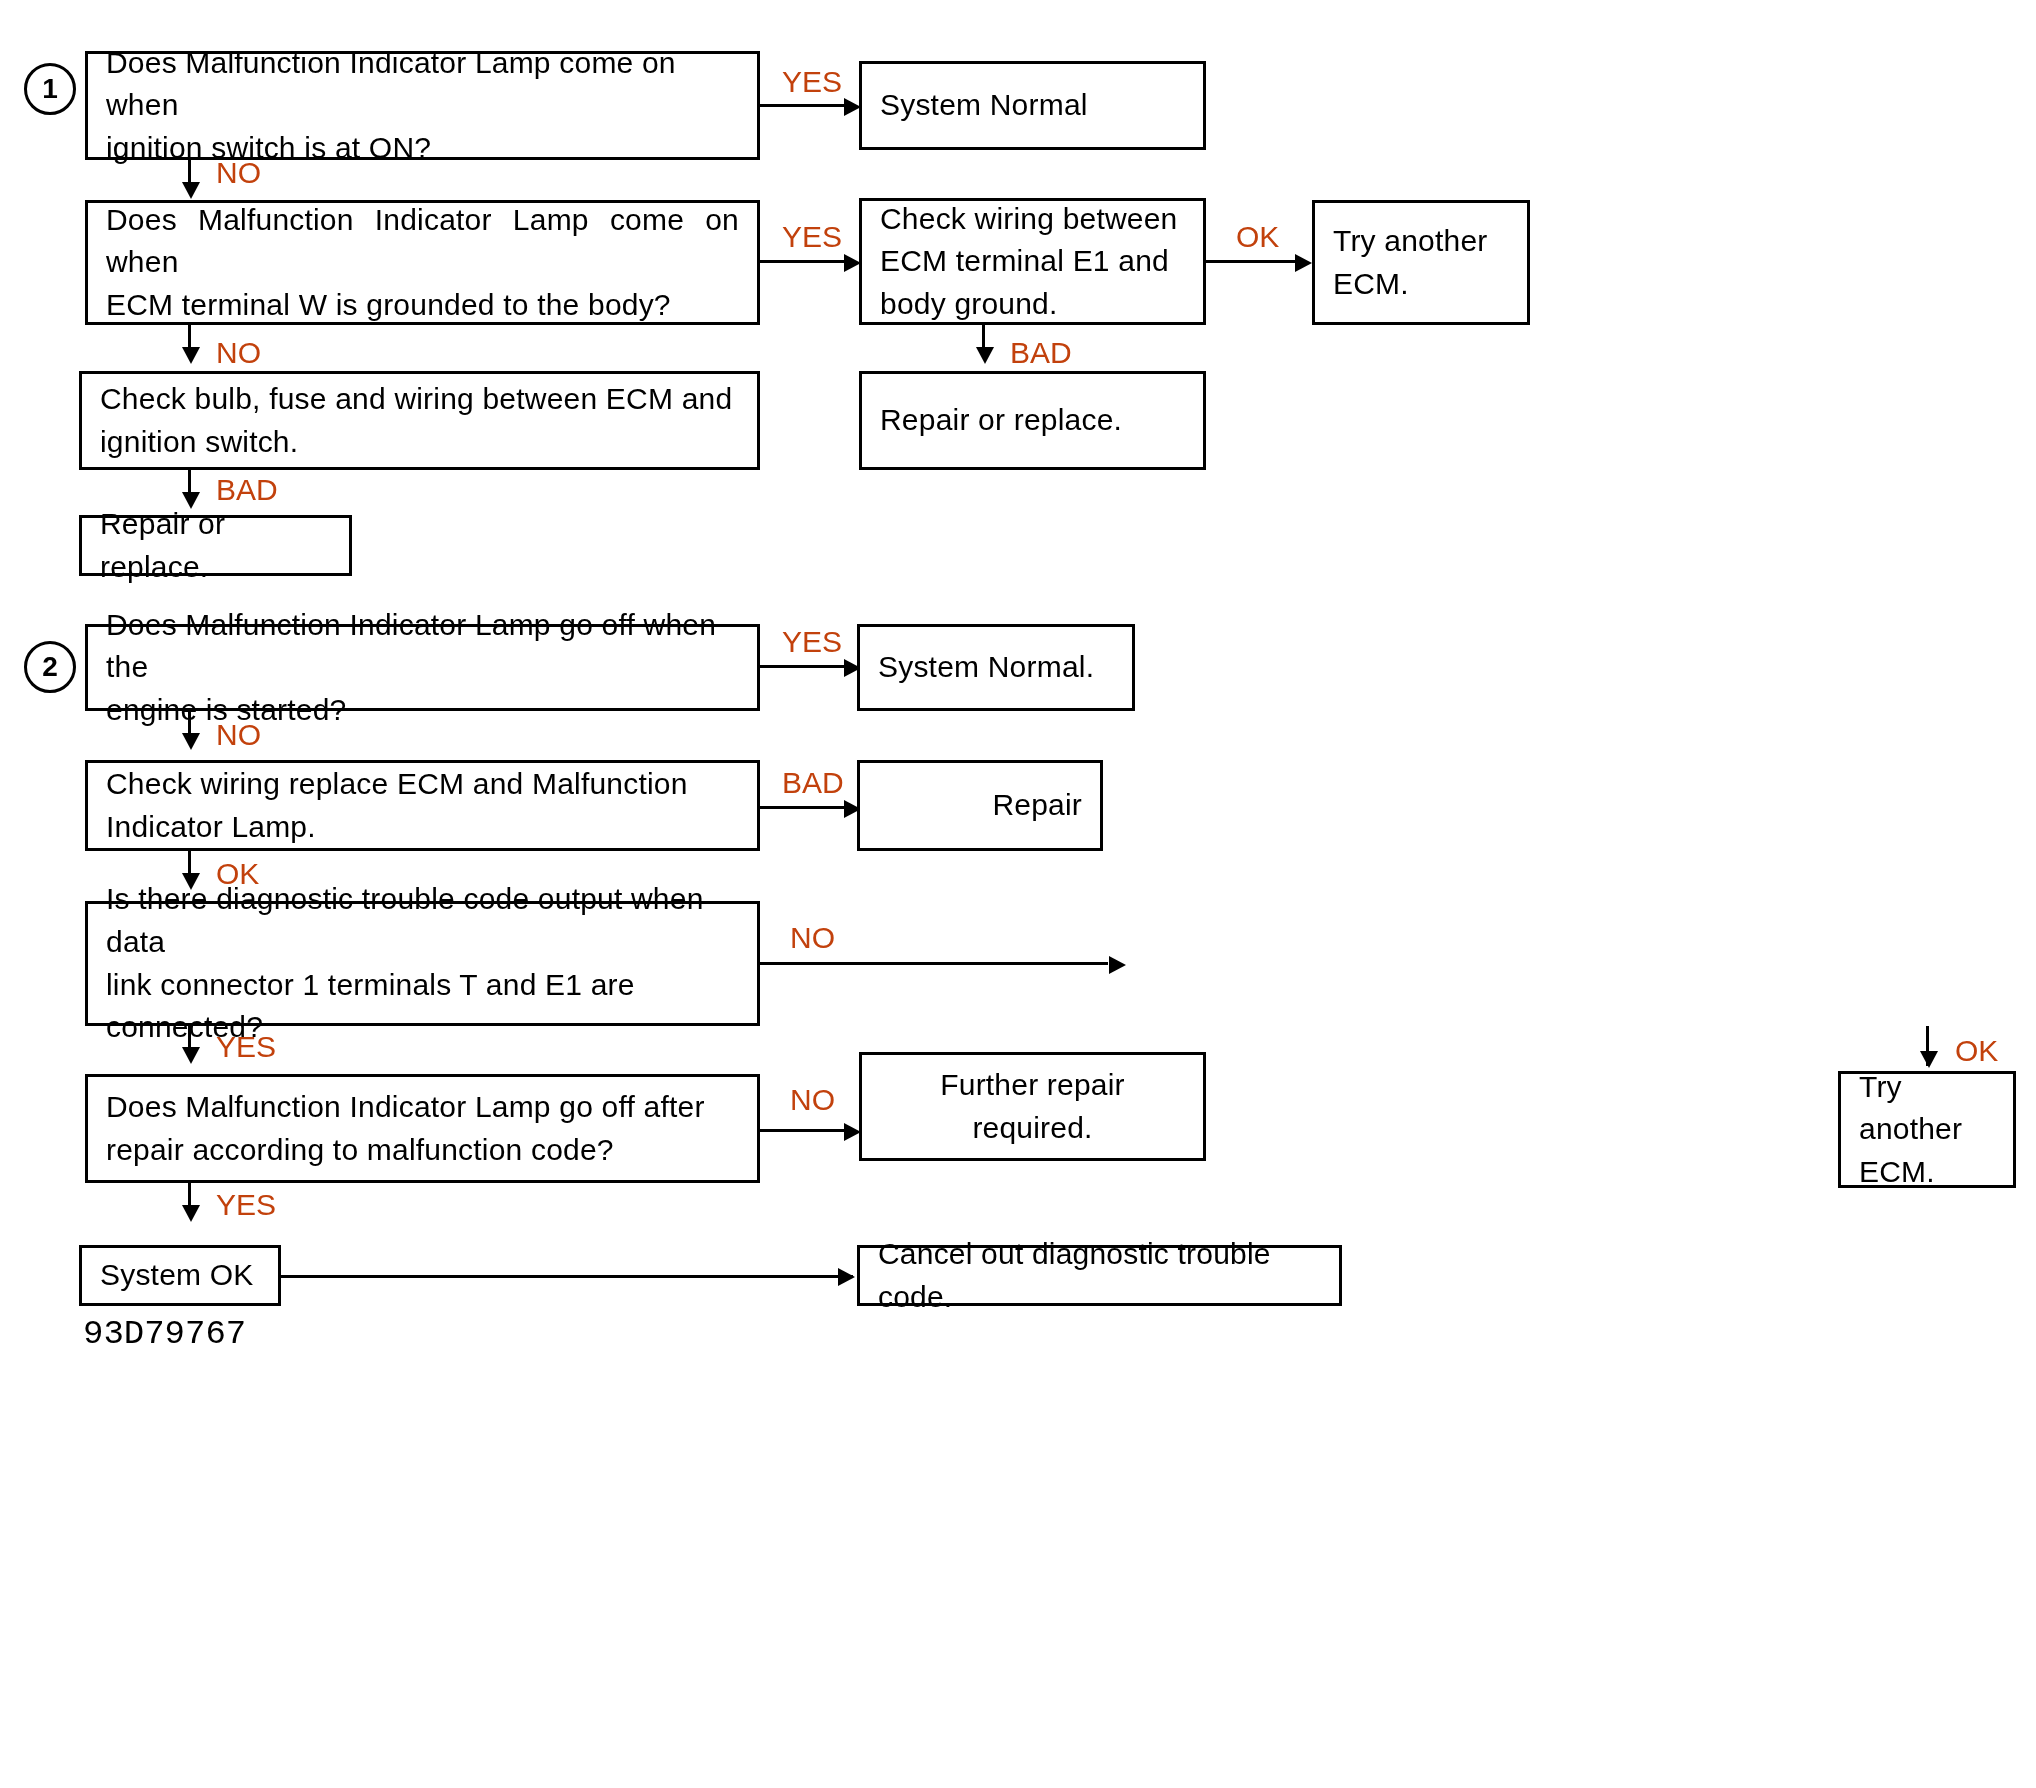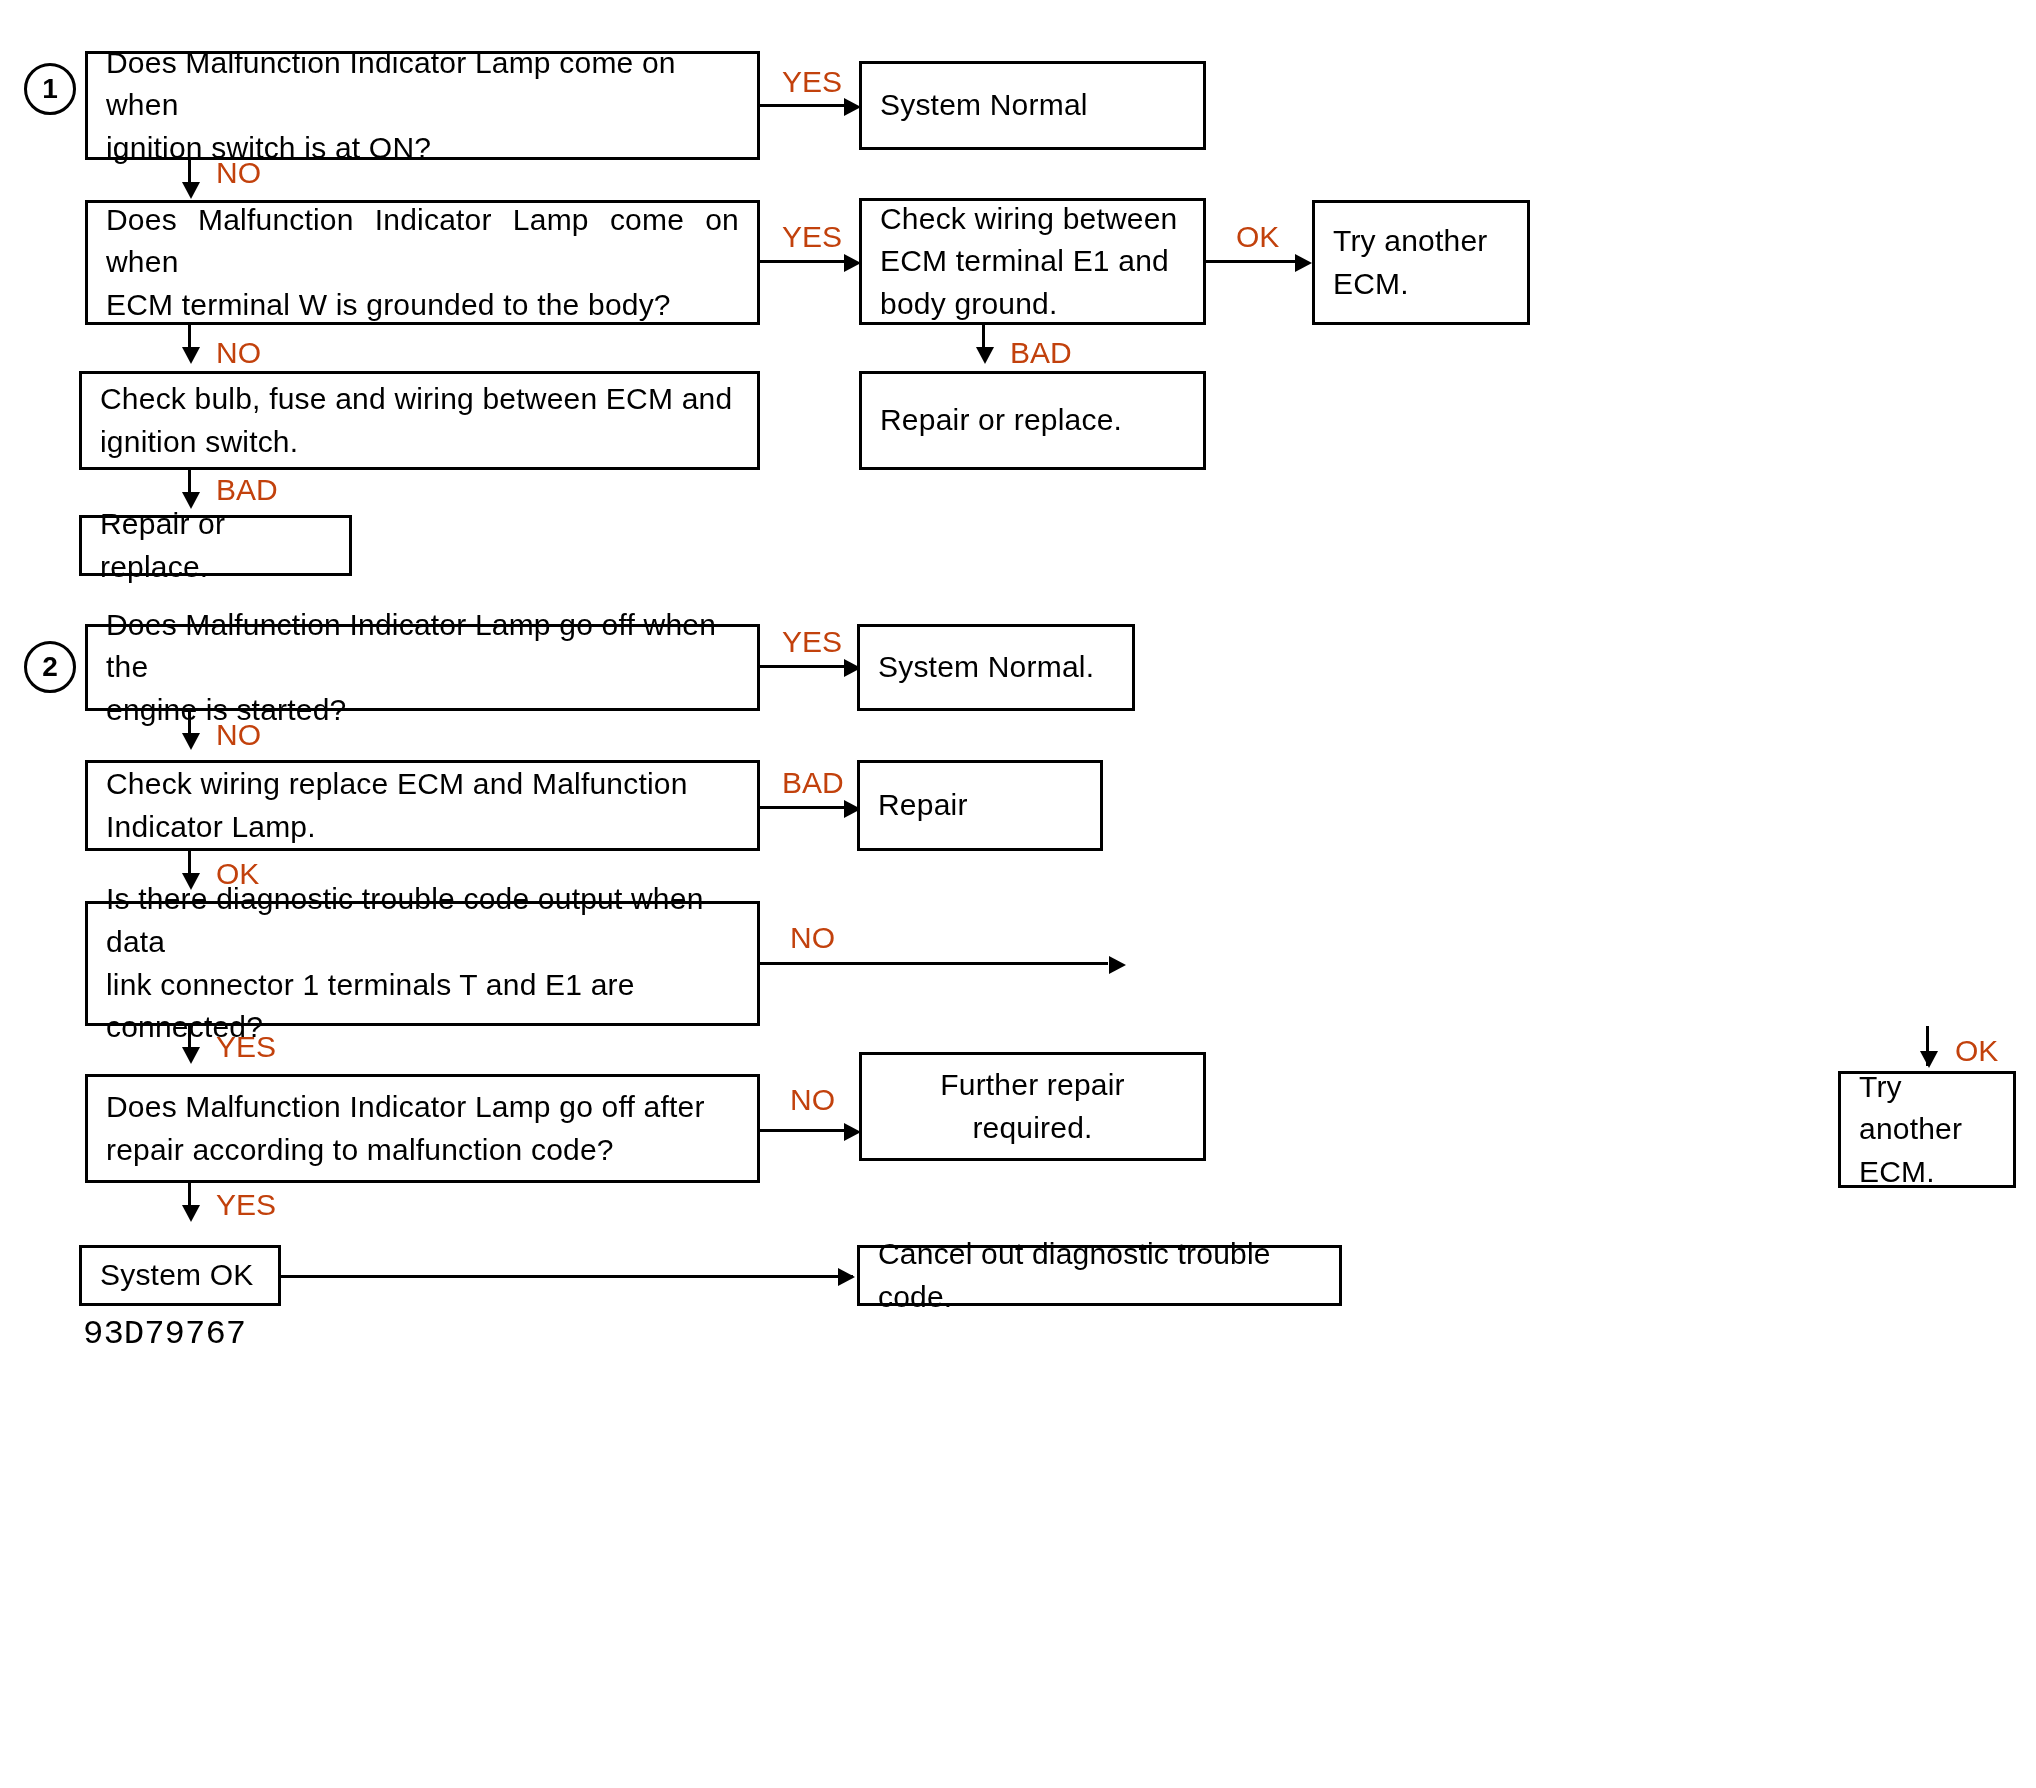--- a/index.html
+++ b/index.html
@@ -188,21 +188,21 @@
 
   <div class="box justified" style="left:85px; top:760px; width:675px; height:91px;">
     <span class="txt">Check wiring replace ECM and Malfunction
 Indicator Lamp.</span>
   </div>
 
   <div class="hline" style="left:760px; top:806px; width:84px;"></div>
   <div class="arrow-right" style="left:844px; top:800px;"></div>
   <div class="edge-label" style="left:782px; top:768px;">BAD</div>
 
-  <div class="box" style="left:857px; top:760px; width:246px; height:91px;">
+  <div class="box" style="left:857px; top:760px; width:246px; height:91px;justify-content:flex-end;">
     <span class="txt">Repair</span>
   </div>
 
   <div class="vline" style="left:188px; top:851px; height:28px;"></div>
   <div class="arrow-down" style="left:182px; top:873px;"></div>
   <div class="edge-label" style="left:216px; top:859px;">OK</div>
 
   <div class="box" style="left:85px; top:901px; width:675px; height:125px;">
     <span class="txt">Is there diagnostic trouble code output when data
 link connector 1 terminals T and E1 are connected?</span>

